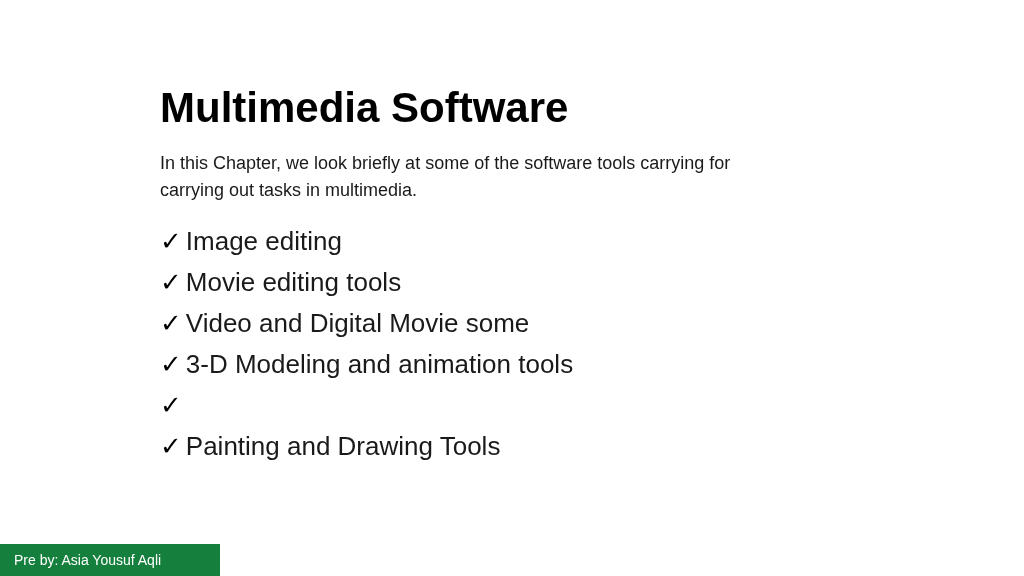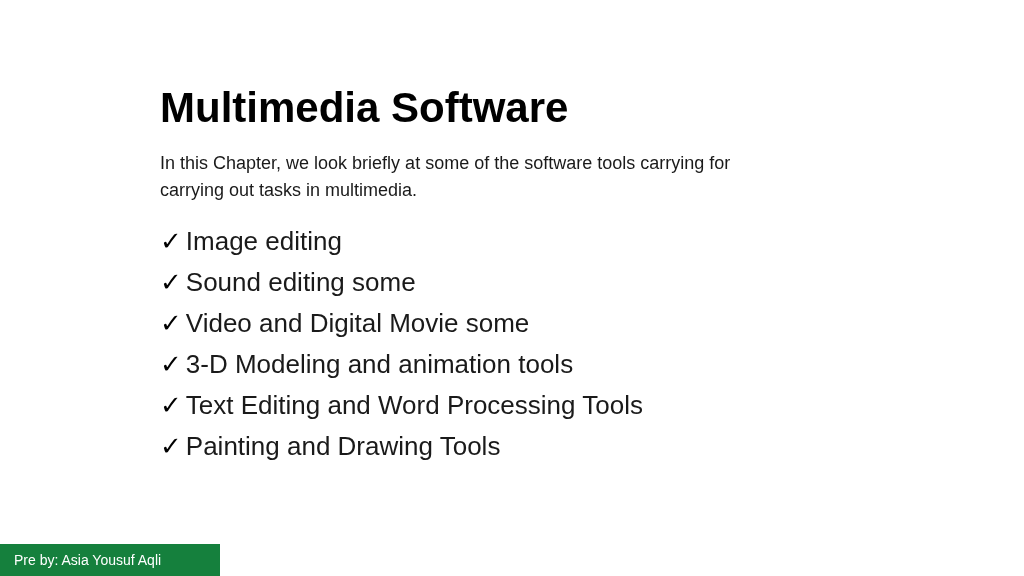--- a/index.html
+++ b/index.html
@@ -85,33 +85,32 @@
   <p class="slide-intro">In this Chapter, we look briefly at some of the software tools carrying for carrying out tasks in multimedia.</p>
 
   <ul class="bullet-list">
 
   <li>
         <span class="checkmark">✓</span>
         <span>Image editing</span>
       </li>
       <li>
         <span class="checkmark">✓</span>
-        <span>Sound editing some</span>
+        <span>Movie editing tools</span>
       </li>
       <li>
         <span class="checkmark">✓</span>
         <span>Video  and Digital Movie some</span>
       </li>
       <li>
         <span class="checkmark">✓</span>
         <span> 3-D Modeling and animation tools</span>
       </li>
       <li>
         <span class="checkmark">✓</span>
-        <span>Text Editing and Word Processing Tools</span>
       </li>
       <li>
         <span class="checkmark">✓</span>
         <span>Painting and Drawing Tools</span>
       </li>
     </ul>
 
 </div>
 
 <div class="footer-bar">

